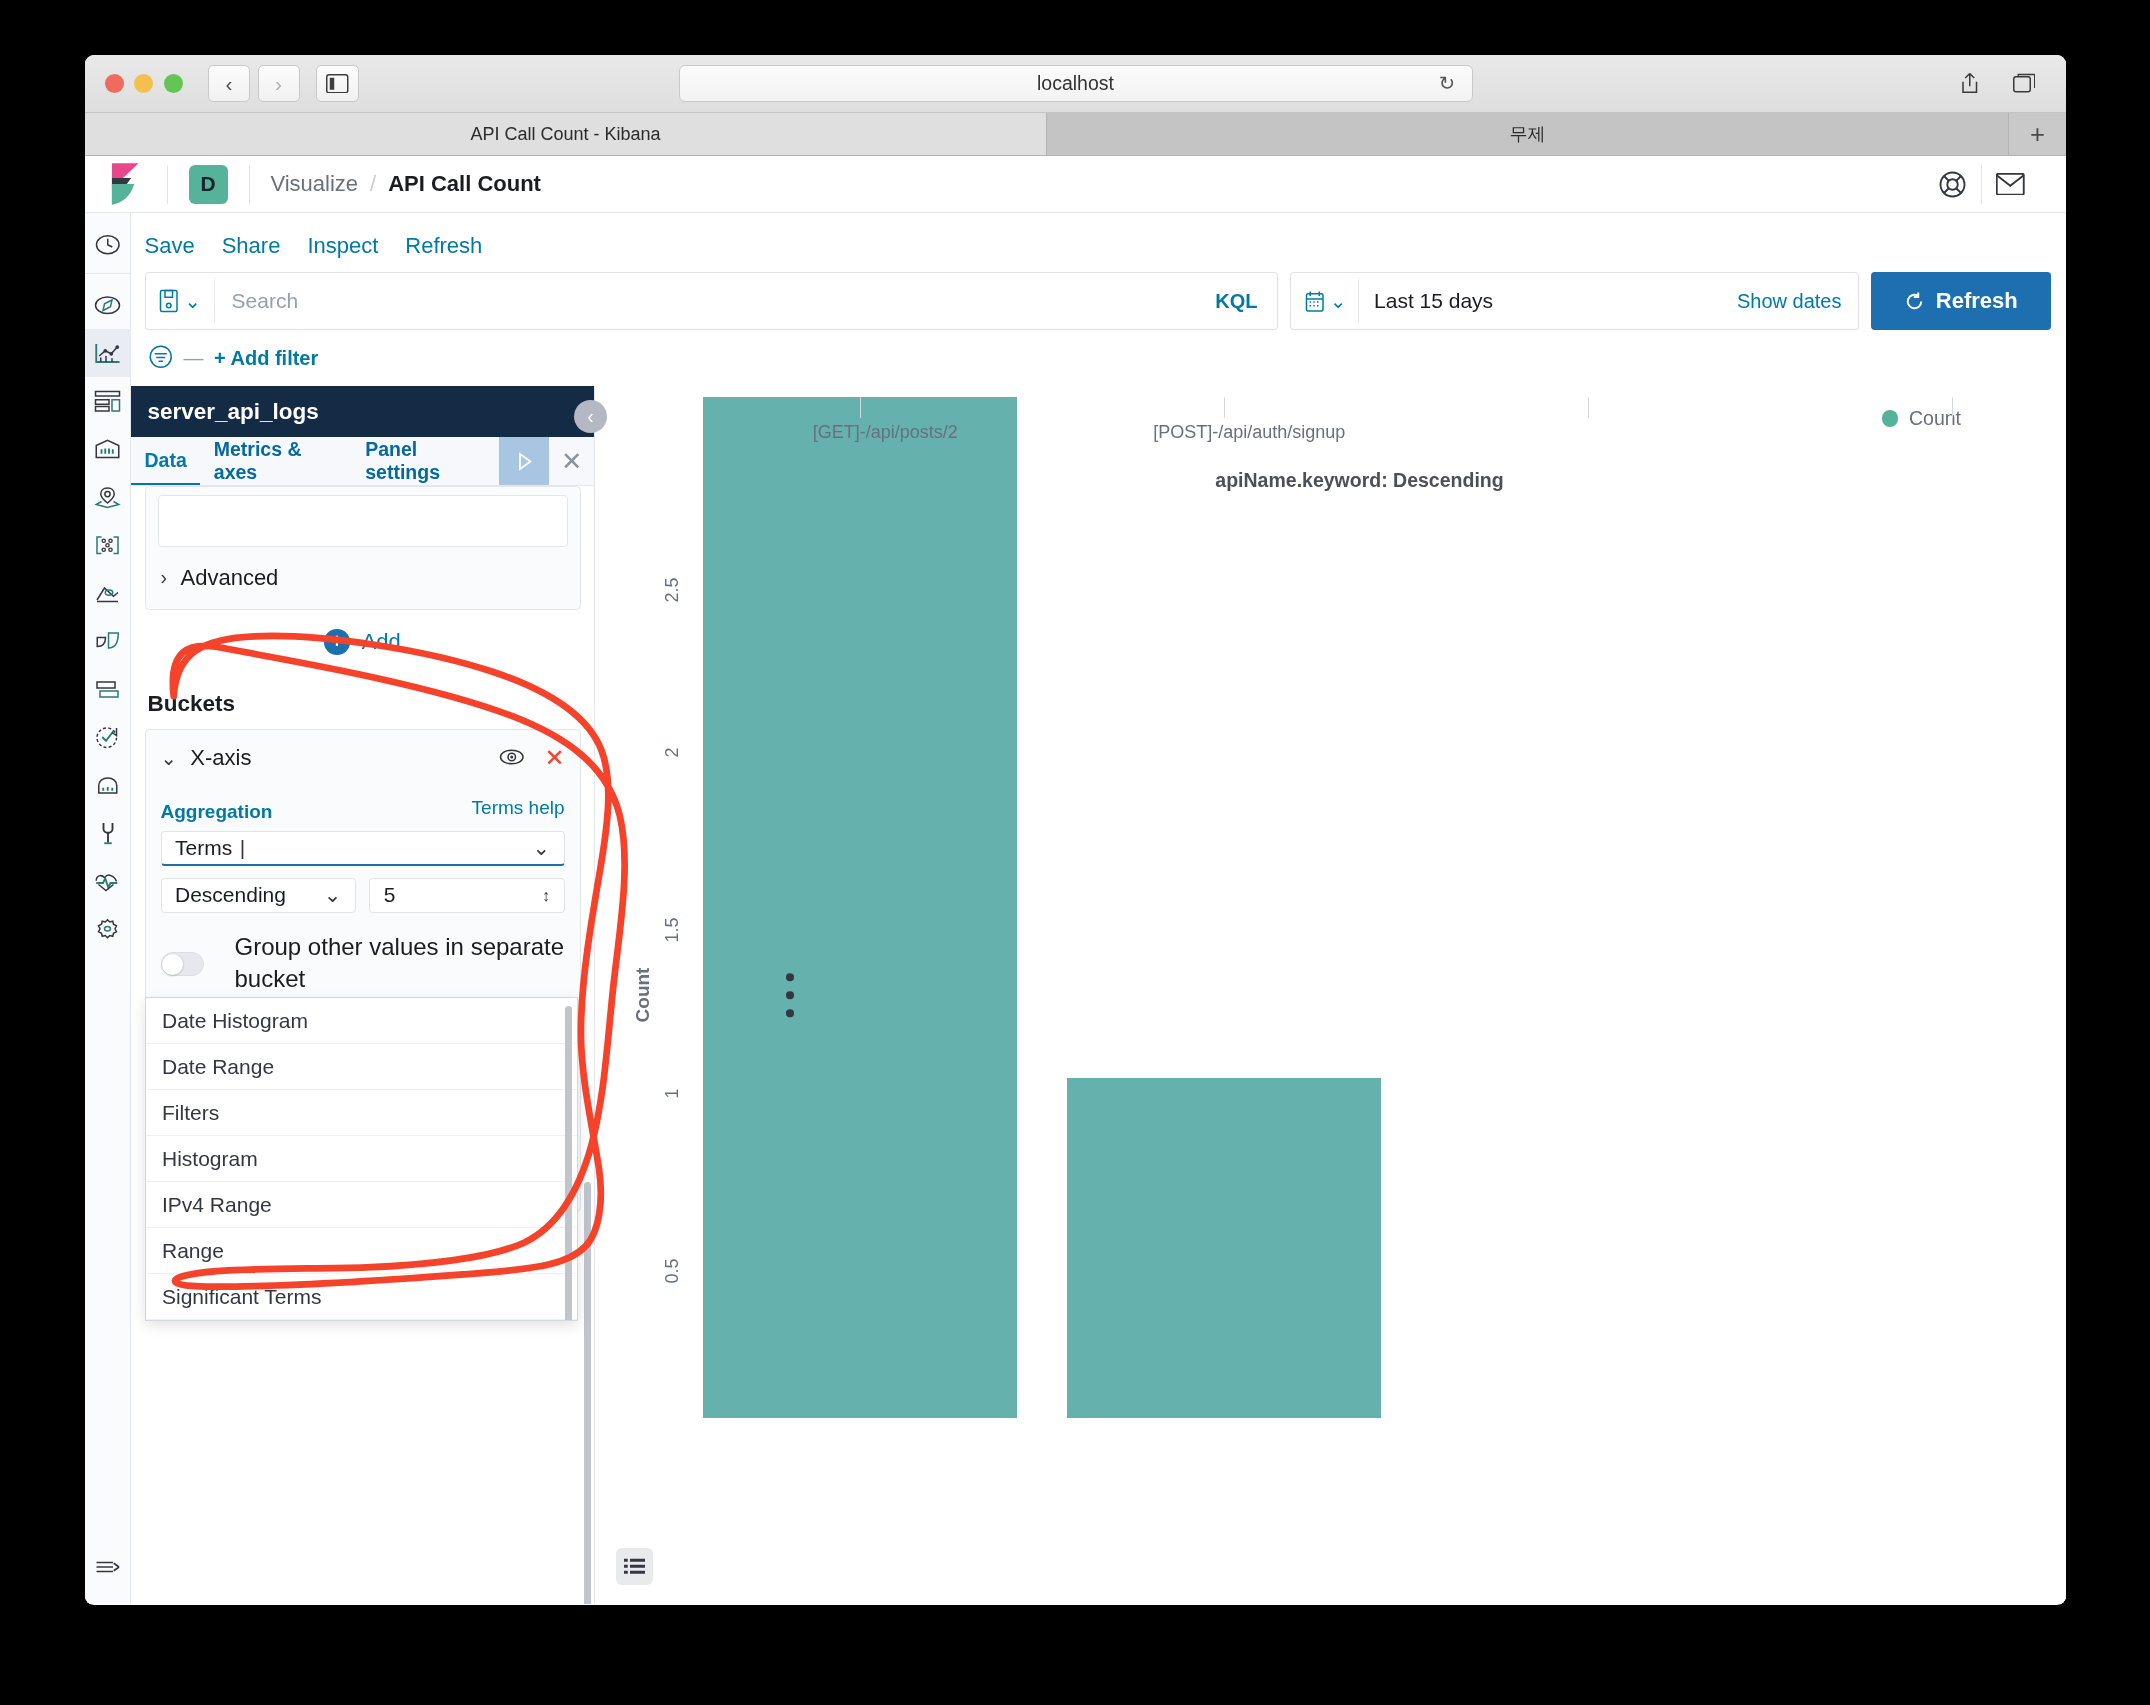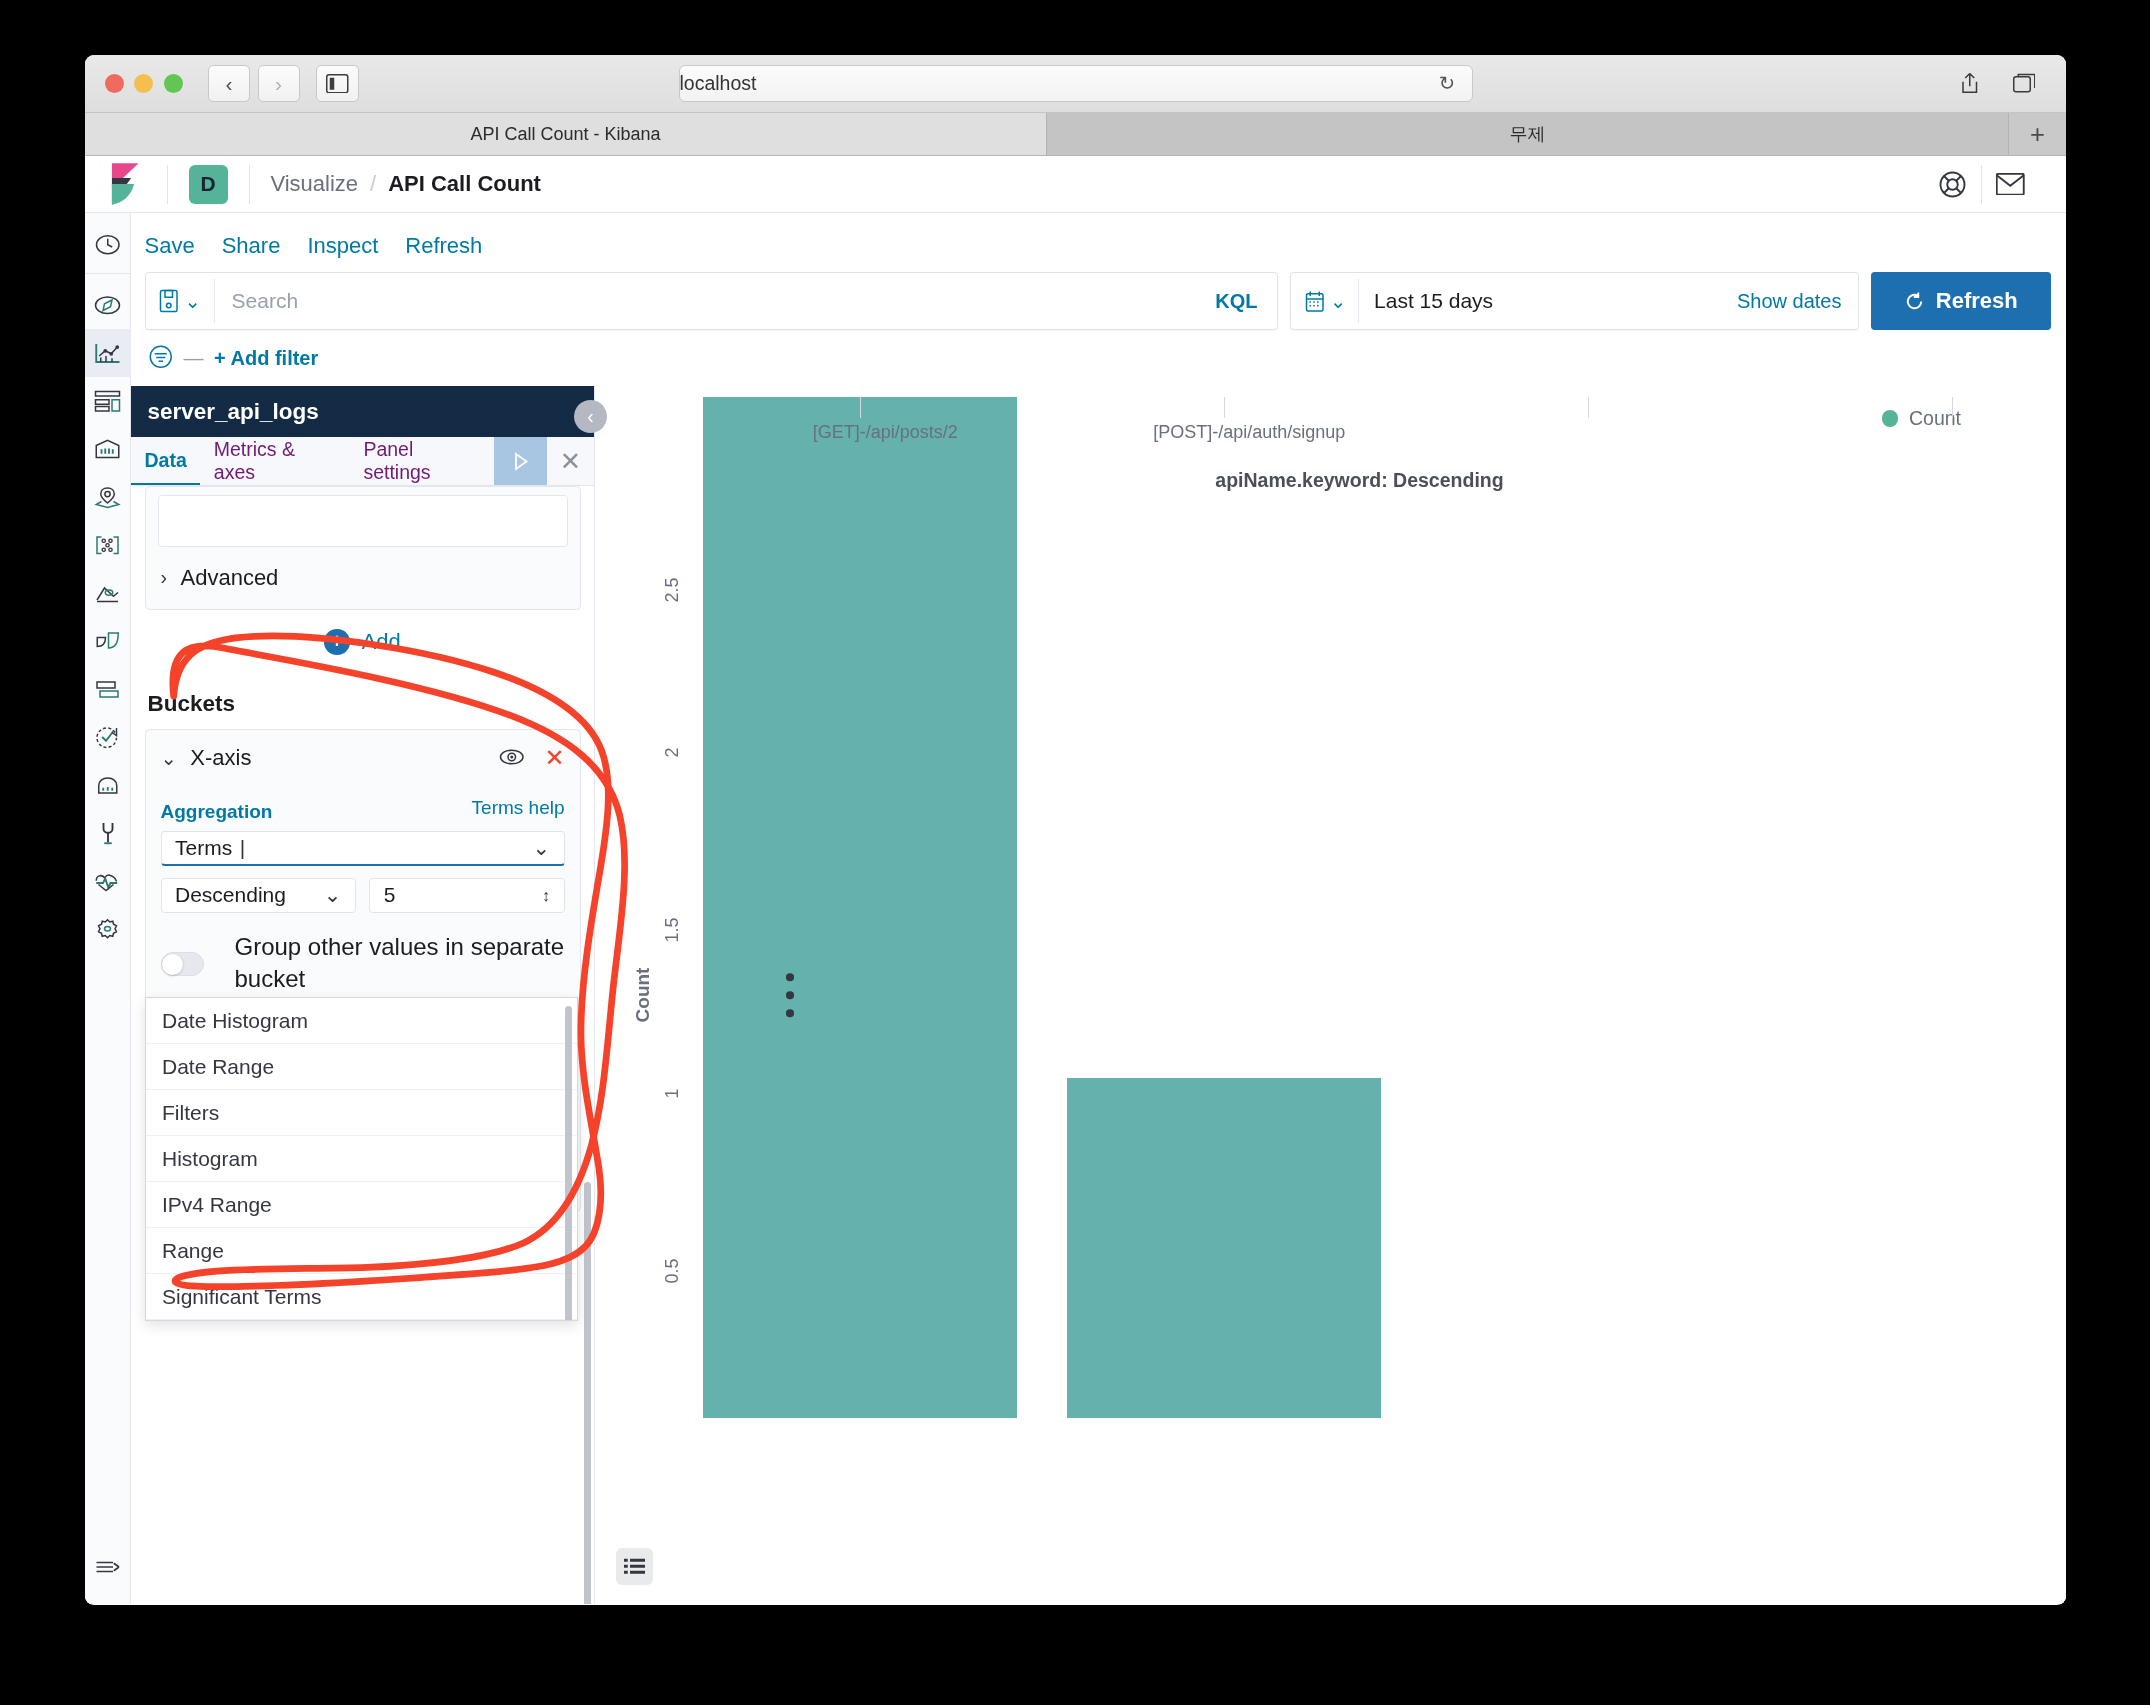--- a/index.html
+++ b/index.html
@@ -45,21 +45,21 @@
     width: 43px; height: 37px; border-radius: 5.2px; margin-left: 16.5px;
     background: linear-gradient(#fcfcfc,#f1f1f1);
     border: 0.7px solid #c8c8c8;
     display:flex;align-items:center;justify-content:center;
   }
   #urlbar {
     position:absolute; left: 50%; transform: translateX(-50%);
     width: 794px; height: 37px; border-radius: 6px;
     background: linear-gradient(#fbfbfb,#f3f3f3);
     border: 0.7px solid #c9c9c9;
-    display:flex; align-items:center; justify-content:flex-start;
+    display:flex; align-items:center; justify-content:center;
     font-size: 19.5px; color:#333;
   }
   #urlbar .reload { position:absolute; right: 16.5px; font-size: 19.5px; color:#555; }
   .winright { margin-left:auto; display:flex; gap:12px; margin-right: 21px; }
   .wr { width: 42px; height: 37px; display:flex;align-items:center;justify-content:center; color:#3a3a3a;}
 
   
   #tabstrip {
     height: 43px; display:flex; align-items:stretch;
     background:#c9c9c9; border-bottom:0.7px solid #b4b4b4;
@@ -158,21 +158,21 @@
   
   #editor {
     width: 464px; flex:0 0 464px; display:flex; flex-direction:column;
     border-right:0.7px solid #e3e6ed; background:#fff; position:relative;
   }
   #ds-title {
     background:#142b45; color:#fff; font-weight:bold; font-size:22.5px;
     padding: 15px 16.5px; height:51px; display:flex; align-items:center;
   }
   #ed-tabs { display:flex; align-items:stretch; border-bottom:0.7px solid #e3e6ed; background:#f7f8fc; height: 49px;}
-  .ed-tab { display:flex;align-items:center; padding: 0 13.5px; font-size:19.5px; color:#701a75;}
+  .ed-tab { display:flex;align-items:center; padding: 0 13.5px; font-size:19.5px; color:#0369a1;font-weight:bold;}
   .ed-tab.active { color:#0079a5; border-bottom:2.2px solid #0079a5; font-weight:600;}
   #ed-tabs .grow { flex:1; }
   #ed-apply { width: 55px; background:#a8c6e2; display:flex;align-items:center;justify-content:center; color:#fff;}
   #ed-close { width: 49px; display:flex;align-items:center;justify-content:center; color:#8b929e; font-size:25.5px;}
 
   #ed-scroll { flex:1; overflow:hidden; position:relative; background:#fff; padding: 0 13.5px;}
   .agg-card { border:0.7px solid #e3e6ed; border-radius:4.5px; background:#fafbfd; }
   .section-title { font-size:22.5px; font-weight:bold; color:#1a1c21; padding: 16.5px 3px 12px; }
   .row-between { display:flex; align-items:center; justify-content:space-between; }
   .caret { color:#343741; font-size:19.5px; }

